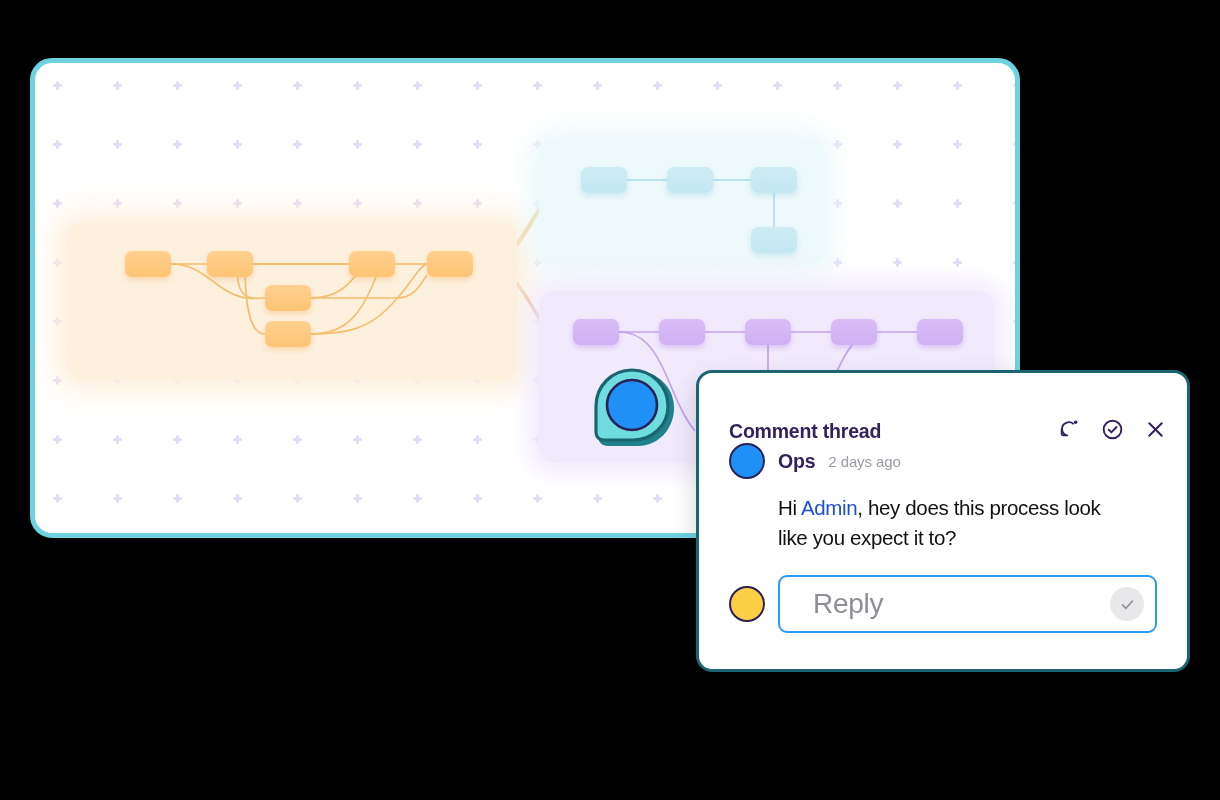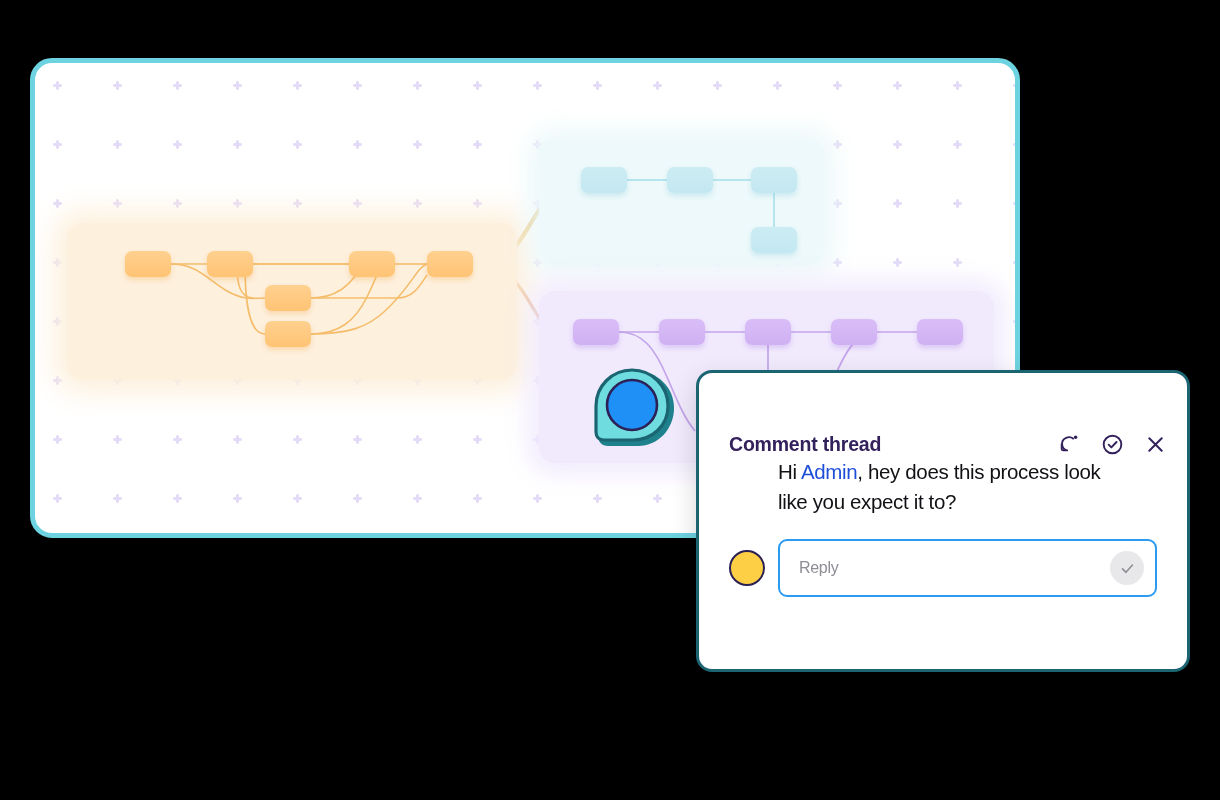--- a/index.html
+++ b/index.html
@@ -126,24 +126,23 @@
     border-radius: 16px;
     box-sizing: border-box;
     box-shadow: 0 10px 26px rgba(0,0,0,.16);
   }
 
   .card-header {
     position: absolute;
     left: 0; top: 0; right: 0;
     height: 70px;
     display: flex;
-    align-items: center;
+    align-items: flex-end;
     padding: 0 18px 0 30px;
     box-sizing: border-box;
-    margin-top: 36px;
   }
   .card-title {
     font-size: 19.5px;
     font-weight: bold;
     color: #33215c;
     letter-spacing: -.2px;
     flex: 1;
   }
   .header-actions {
     display: flex;
@@ -220,24 +219,24 @@
     border-radius: 9px;
     box-sizing: border-box;
     display: flex;
     align-items: center;
   }
   .reply-input {
     border: none;
     outline: none;
     background: transparent;
     font-family: "Liberation Sans", sans-serif;
-    font-size: 16px;
+    font-size: 28px;
     color: #3b82f6;
     letter-spacing: -.3px;
-    padding: 0 58px 0 19px;
+    padding: 0 58px 0 33px;
     width: 100%;
     height: 100%;
     box-sizing: border-box;
   }
   .reply-input::placeholder { color: #8d8d95; opacity: 1; }
 
   .reply-submit {
     position: absolute;
     right: 11px;
     top: 50%;
@@ -508,20 +507,25 @@
           <svg width="23" height="23" viewBox="0 0 24 24" fill="none" stroke="#33215c" stroke-width="2.1" stroke-linecap="round">
             <path d="M5.5 5.5 L18.5 18.5 M18.5 5.5 L5.5 18.5"></path>
           </svg>
         </button>
 
       </div>
     </div>
 
     <div class="comment-body">
 
+      <div class="author-row">
+        <div class="avatar blue"></div>
+        <div class="author-name">Ops</div>
+        <div class="author-time">2 days ago</div>
+      </div>
 
       <div class="comment-text"><span>Hi </span><span class="mention">Admin</span><span>, hey does this process look like you expect it to?</span></div>
 
       <div class="reply-row">
         <div class="avatar yellow"></div>
         <div class="reply-field">
           <input class="reply-input" type="text" placeholder="Reply" style="">
           <button class="reply-submit">
             <svg width="17" height="17" viewBox="0 0 24 24" fill="none" stroke="#8d8d95" stroke-width="2.2" stroke-linecap="round" stroke-linejoin="round">
               <path d="M5 12.6 L9.8 17.4 L19 7.2"></path>

